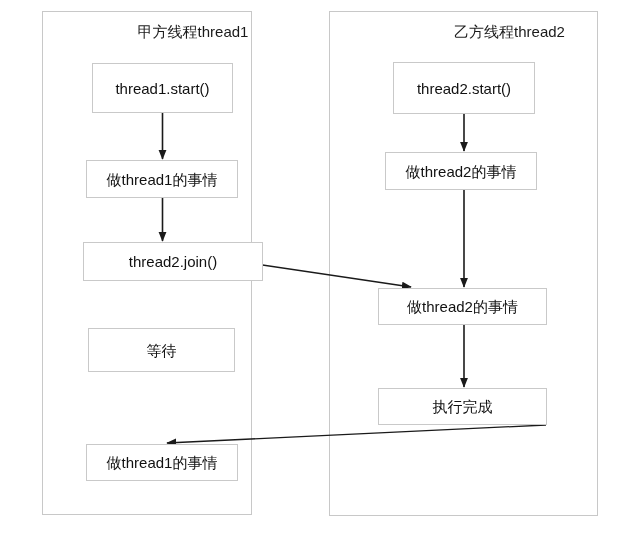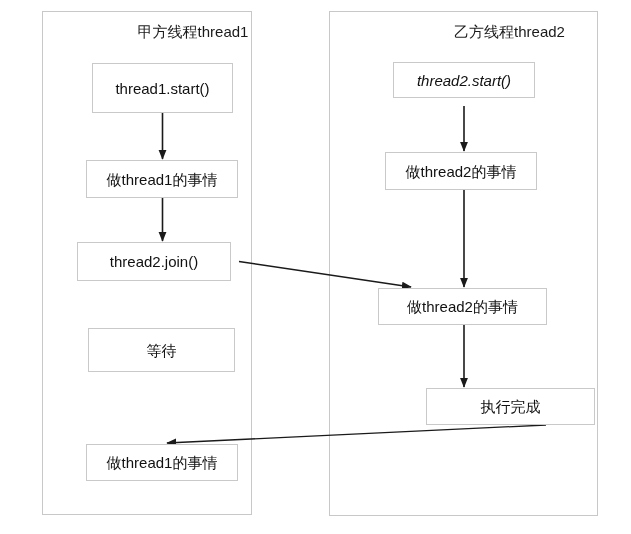--- a/index.html
+++ b/index.html
@@ -56,27 +56,27 @@
 
     <line x1="239" y1="261.5" x2="411" y2="287" stroke="#1a1a1a" stroke-width="1.3" marker-end="url(#ah)"></line>
 
     <line x1="546" y1="425" x2="167" y2="443" stroke="#1a1a1a" stroke-width="1.3" marker-end="url(#ah)"></line>
   </svg>
 
   <div class="node" style="left:92px;top:63px;width:141px;height:50px;">thread1.start()</div>
 
   <div class="node" style="left:86px;top:160px;width:152px;height:38px;">做thread1的事情</div>
 
-  <div class="node" style="left:77px;top:242px;width:154px;height:39px;">thread2.join()</div>
+  <div class="node" style="left:83px;top:242px;width:180px;height:39px;">thread2.join()</div>
 
   <div class="node" style="left:88px;top:328px;width:147px;height:44px;">等待</div>
 
   <div class="node" style="left:86px;top:444px;width:152px;height:37px;">做thread1的事情</div>
 
-  <div class="node" style="left:393px;top:62px;width:142px;height:36px;font-style:italic;">thread2.start()</div>
+  <div class="node" style="left:393px;top:62px;width:142px;height:52px;">thread2.start()</div>
 
   <div class="node" style="left:385px;top:152px;width:152px;height:38px;">做thread2的事情</div>
 
   <div class="node" style="left:378px;top:288px;width:169px;height:37px;">做thread2的事情</div>
 
-  <div class="node" style="left:378px;top:388px;width:169px;height:37px;margin-left:48px;">执行完成</div>
+  <div class="node" style="left:378px;top:388px;width:169px;height:37px;">执行完成</div>
 
 </div>
 
 </body></html>

